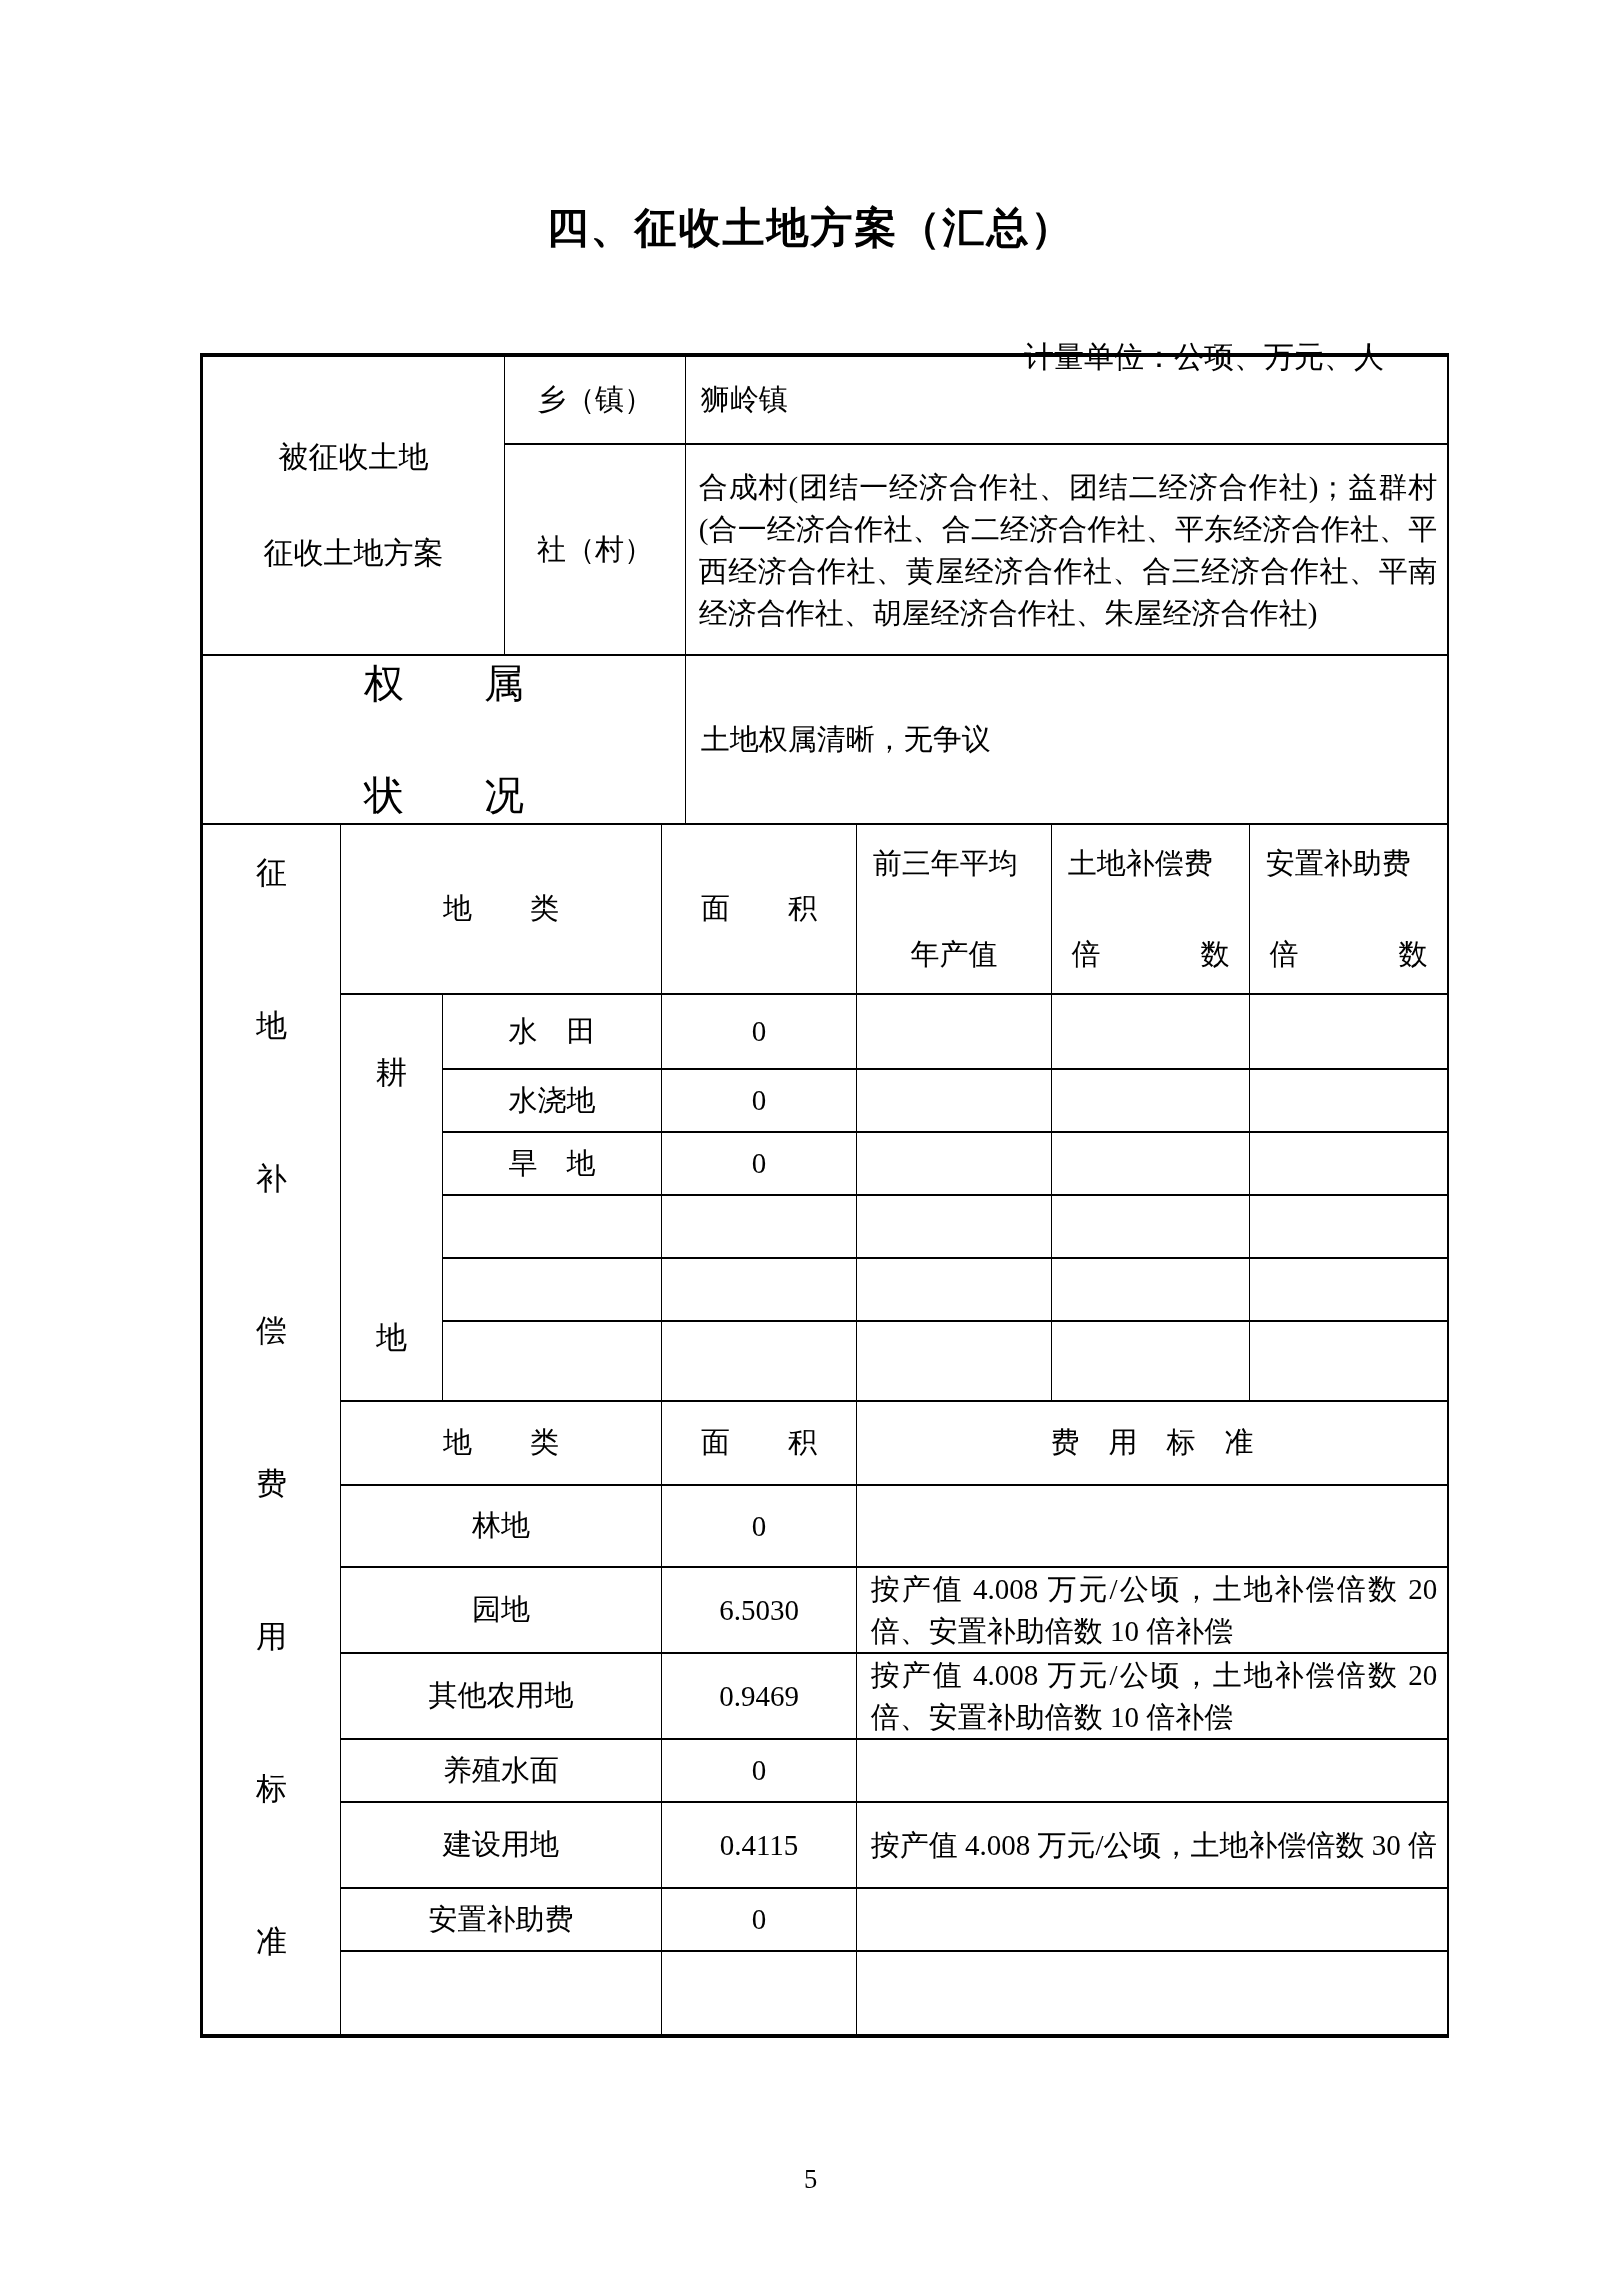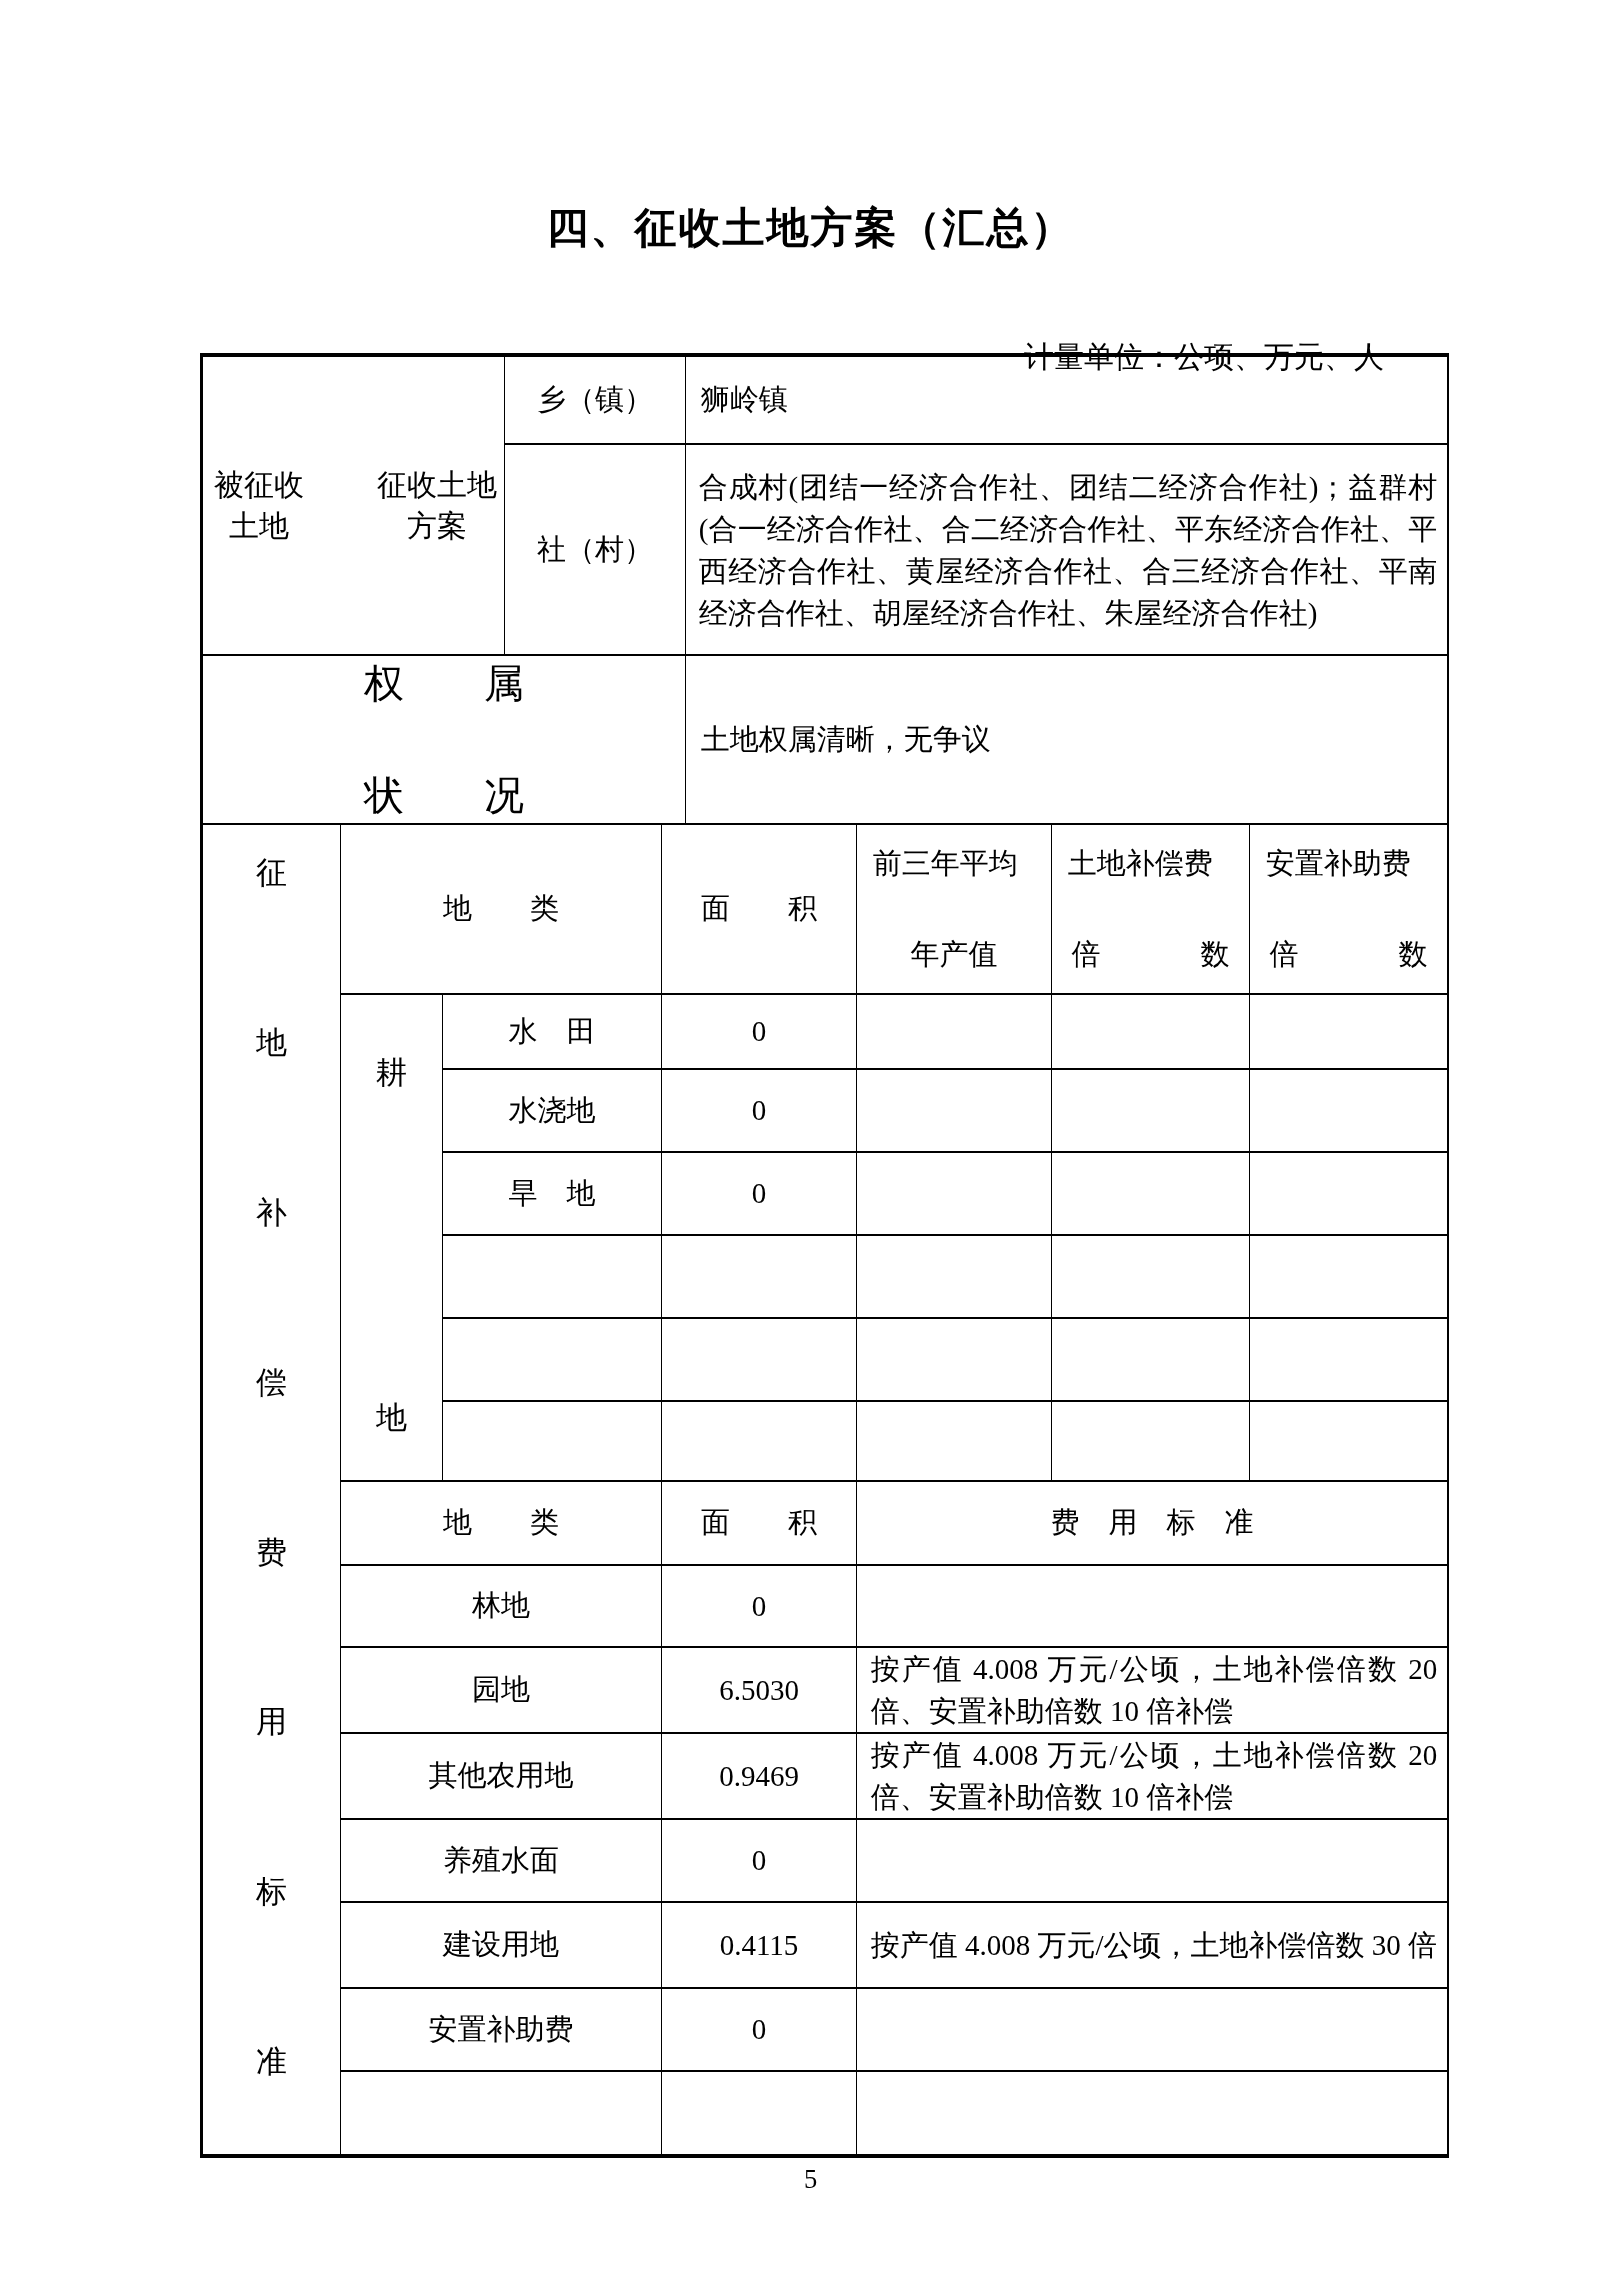--- a/index.html
+++ b/index.html
@@ -29,25 +29,25 @@
   table.grid td {
     border: 2px solid #000; border-left-width: 1px; border-right-width: 1px;
     font-size: 29px; vertical-align: middle; overflow: hidden;
   }
   .center { text-align: center; }
   .pad-left { padding-left: 14.7px; }
   .rel { position: relative; }
 
   
   tr.h90 { height: 88px; } tr.h215 { height: 211px; } tr.h170 { height: 167px; }
-  tr.h173 { height: 170px; } tr.h77 { height: 75px; } tr.h85 { height: 83px; margin-top: 32px; }
+  tr.h173 { height: 170px; } tr.h77 { height: 75px; } tr.h85 { height: 63px; margin-top: 32px; }
   tr.h82 { height: 80px; } tr.h86 { height: 84px; } tr.h84 { height: 82px; }
   tr.h88 { height: 86px; }
 
-  .owner-label { display: flex; flex-direction: row; align-items: center; gap: 55px; font-size: 30px; }
+  .owner-label { display: flex; flex-direction: column; align-items: center; gap: 55px; font-size: 30px; }
   .tenure-label { display: flex; flex-direction: column; align-items: center; gap: 57px; font-size: 40px; }
 
   .village-text {
     font-size: 30px; line-height: 42px; padding: 2px 9.8px 2px 12.7px;
     text-align: justify; vertical-align: middle;
   }
 
   .hdr2 { padding: 0 15.7px; border-radius: 24px; }
   .hdr2 .l1 { text-align: center; margin-bottom: 51px; }
   .hdr2 .l1.left { text-align: left; }

